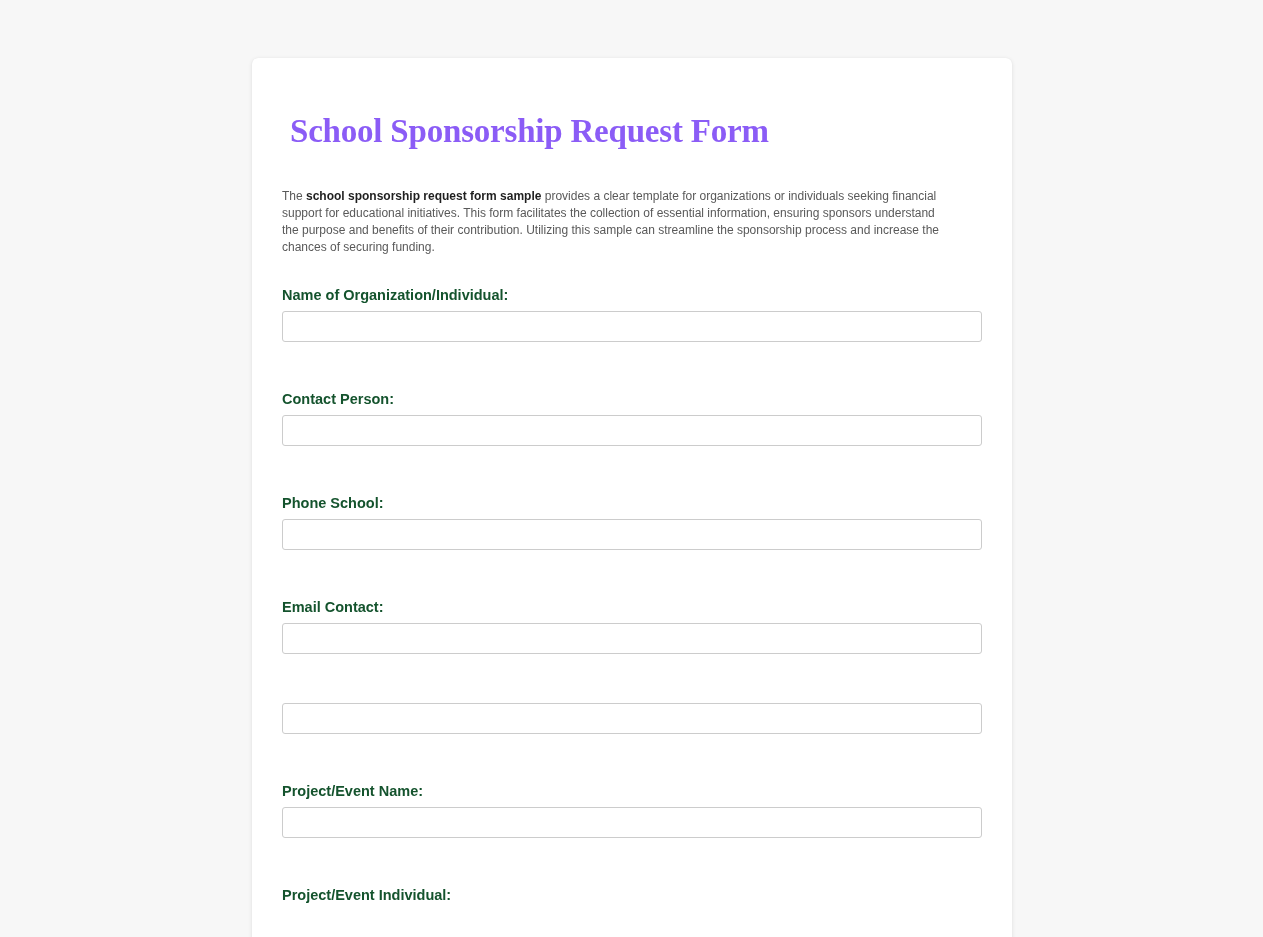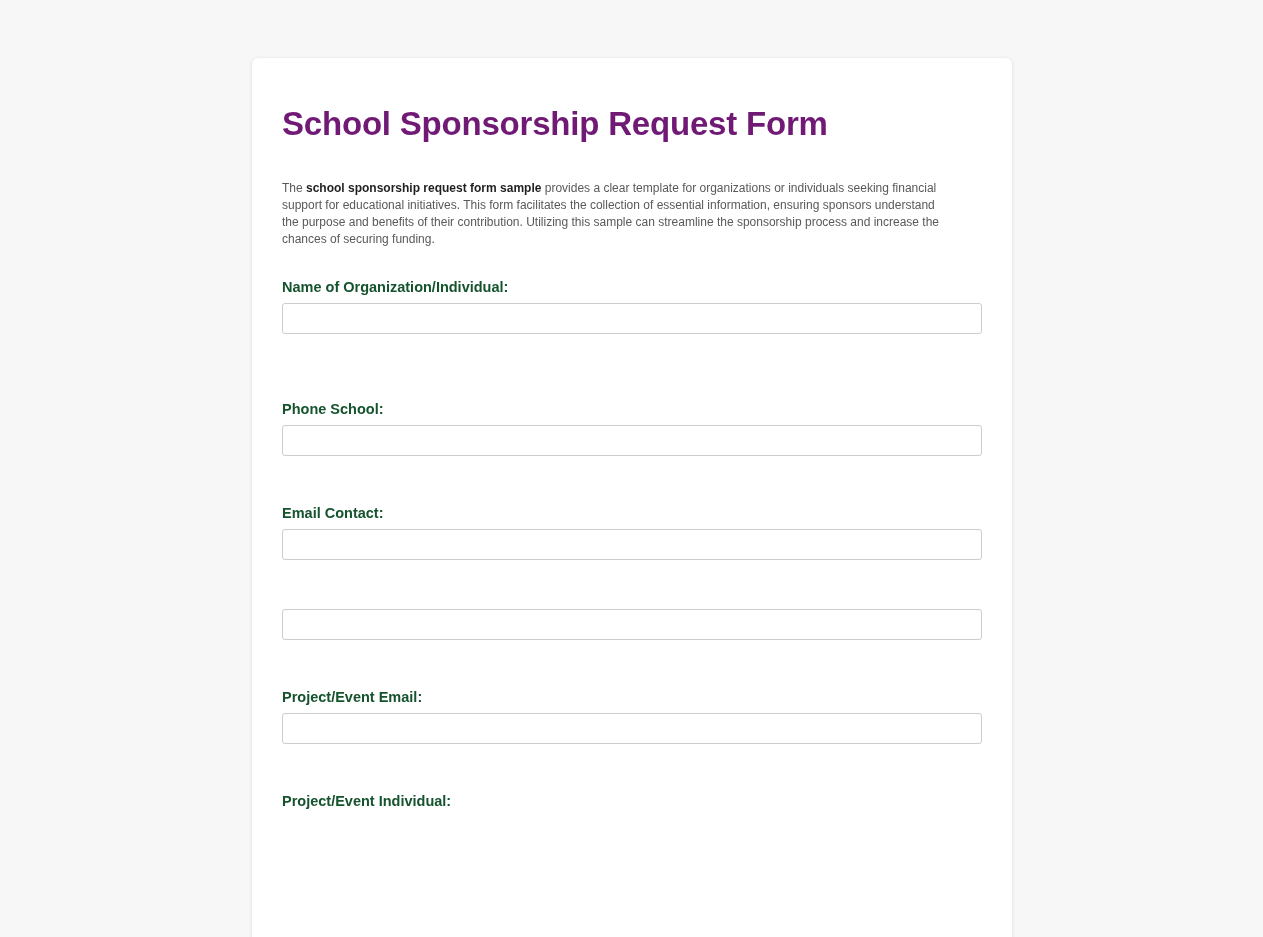--- a/index.html
+++ b/index.html
@@ -26,27 +26,28 @@
     top: 58px;
     width: 760px;
     min-height: 900px;
     background: #ffffff;
     border-radius: 6px;
     box-shadow: 0 1px 4px rgba(0,0,0,0.10), 0 0 1px rgba(0,0,0,0.06);
     padding: 46px 30px 0 30px;
   }
 
   .form-title {
-    margin: 0;
+    margin: 8px;
     padding: 0;
     font-size: 33px;
     font-weight: bold;
-    color: #701a75;
+    color: #8b5cf6;
     letter-spacing: -0.2px;
     line-height: 1.2;
+    font-family: Liberation Serif, serif;
   }
 
   .intro {
     margin: 36px 0 0 0;
     font-size: 12px;
     line-height: 17.2px;
     color: #595959;
     max-width: 668px;
   }
 
@@ -97,20 +98,24 @@
       <span>The </span><strong>school sponsorship request form sample</strong><span> provides a clear template for organizations or individuals seeking financial support for educational initiatives. This form facilitates the collection of essential information, ensuring sponsors understand the purpose and benefits of their contribution. Utilizing this sample can streamline the sponsorship process and increase the chances of securing funding.</span>
     </p>
 
     <div class="field">
       <label class="field-label">Name of Organization/Individual:</label>
       <input class="text-input" type="text" placeholder="" style="">
     </div>
 
     <div class="field-spacer"></div>
 
+    <div class="field">
+      <label class="field-label">Contact Person:</label>
+      <input class="text-input" type="text" placeholder="" style="">
+    </div>
 
     <div class="field-spacer"></div>
 
     <div class="field">
       <label class="field-label">Phone School:</label>
       <input class="text-input" type="text" placeholder="" style="">
     </div>
 
     <div class="field-spacer"></div>
 
@@ -121,21 +126,21 @@
 
     <div class="field-spacer"></div>
 
     <div class="field">
       <input class="text-input" type="text" placeholder="" style="">
     </div>
 
     <div class="field-spacer"></div>
 
     <div class="field">
-      <label class="field-label">Project/Event Email:</label>
+      <label class="field-label">Project/Event Name:</label>
       <input class="text-input" type="text" placeholder="" style="">
     </div>
 
     <div class="field-spacer"></div>
 
     <div class="field">
       <label class="field-label">Project/Event Individual:</label>
 
     </div>
 

